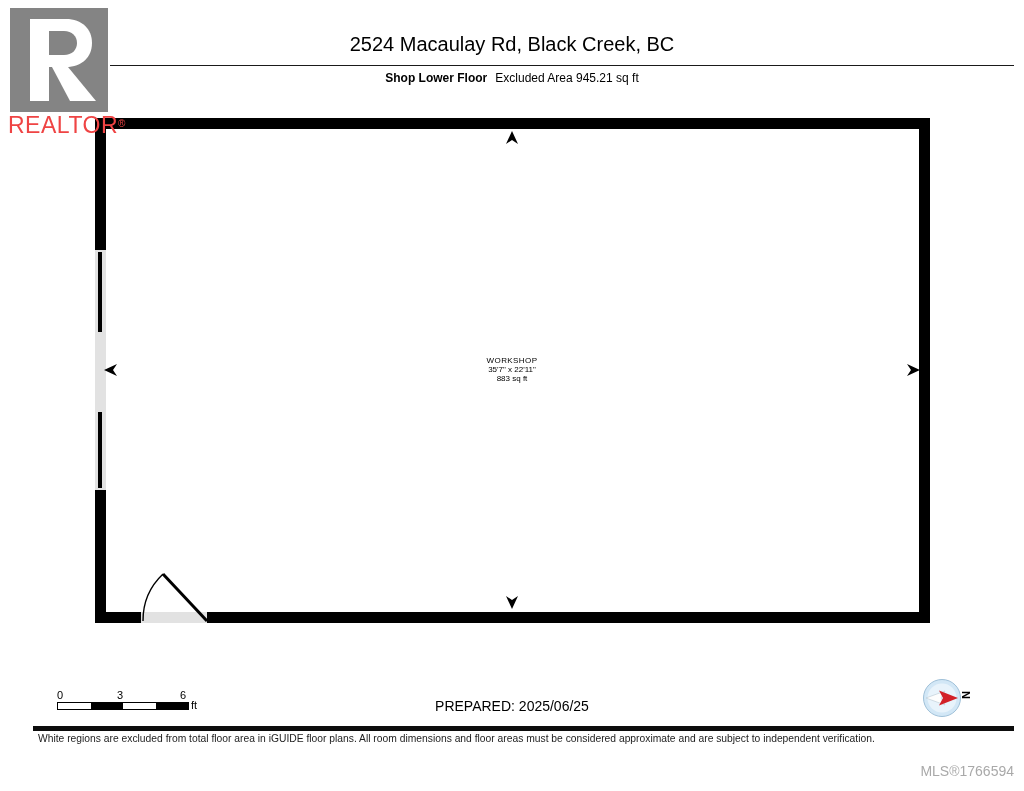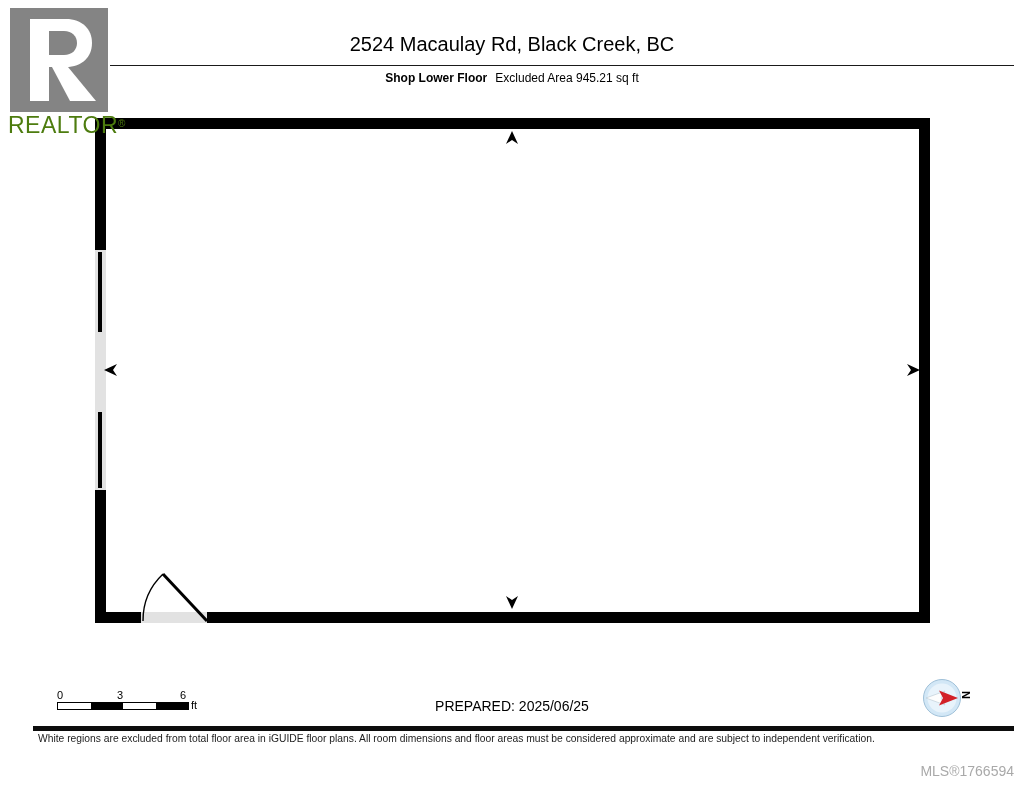--- a/index.html
+++ b/index.html
@@ -4,21 +4,21 @@
 <style>
   html,body{margin:0;padding:0;}
   body{
     width:1024px;height:791px;position:relative;background:#ffffff;
     font-family:"Liberation Sans",sans-serif;color:#000;overflow:hidden;
   }
   .abs{position:absolute;}
 
   
   .logo-block{left:10px;top:8px;z-index:6;}
-  .logo-text{position:absolute;left:-2px;top:104px;font-size:23px;color:#4d7c0f;
+  .logo-text{position:absolute;left:-2px;top:104px;font-size:23px;color:#ef4444;
     letter-spacing:.5px;white-space:nowrap;}
   .logo-text sup{font-size:10px;vertical-align:6px;}
   .page-title{left:0;top:33px;width:100%;text-align:center;font-size:20px;font-weight:normal;z-index:1;}
   .header-rule{left:110px;top:65px;width:904px;height:1px;background:#1a1a1a;}
   .subheader{left:0;top:71px;width:100%;display:flex;justify-content:center;gap:8px;font-size:12px;}
   .subheader .floor-label{font-weight:bold;}
 
   
   .plan{left:95px;top:118px;width:835px;height:505px;z-index:2;}
   .wall{position:absolute;background:#000;}
@@ -93,20 +93,25 @@
   <svg class="abs" style="left:410px;top:478px;" width="14" height="14">
     <polygon points="7,13 1,0 7,4 13,0" fill="#000"></polygon>
   </svg>
   <svg class="abs" style="left:9px;top:246px;" width="14" height="12">
     <polygon points="0,6 13,0 9,6 13,12" fill="#000"></polygon>
   </svg>
   <svg class="abs" style="left:812px;top:246px;" width="14" height="12">
     <polygon points="13,6 0,0 4,6 0,12" fill="#000"></polygon>
   </svg>
 
+  <div class="abs room-label">
+    <div class="room-name">WORKSHOP</div>
+    <div class="room-dims">35'7" x 22'11"</div>
+    <div class="room-area">883 sq ft</div>
+  </div>
 </div>
 
 <div class="abs scale-tick" style="left:54px;">0</div>
 <div class="abs scale-tick" style="left:114px;">3</div>
 <div class="abs scale-tick" style="left:177px;">6</div>
 <div class="abs scale-bar">
   <div class="seg w"></div>
   <div class="seg b"></div>
   <div class="seg w"></div>
   <div class="seg b"></div>

